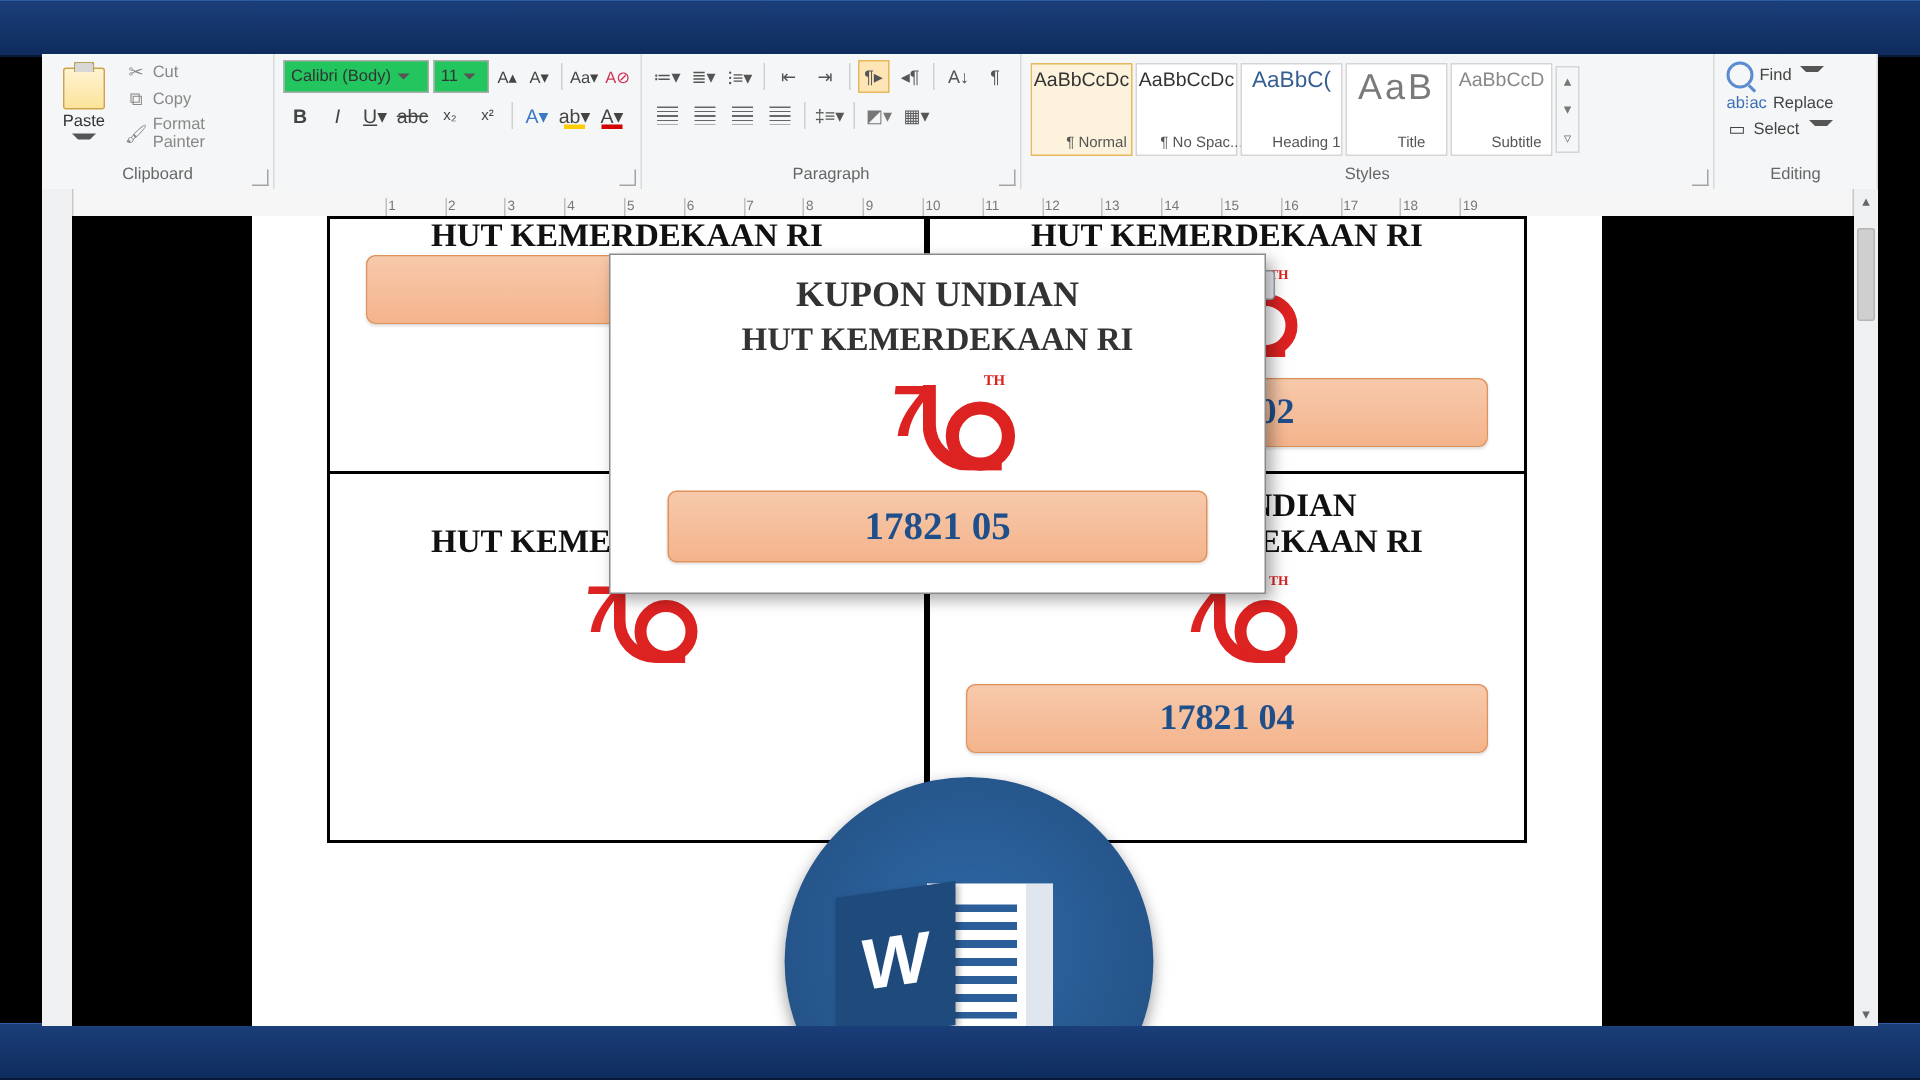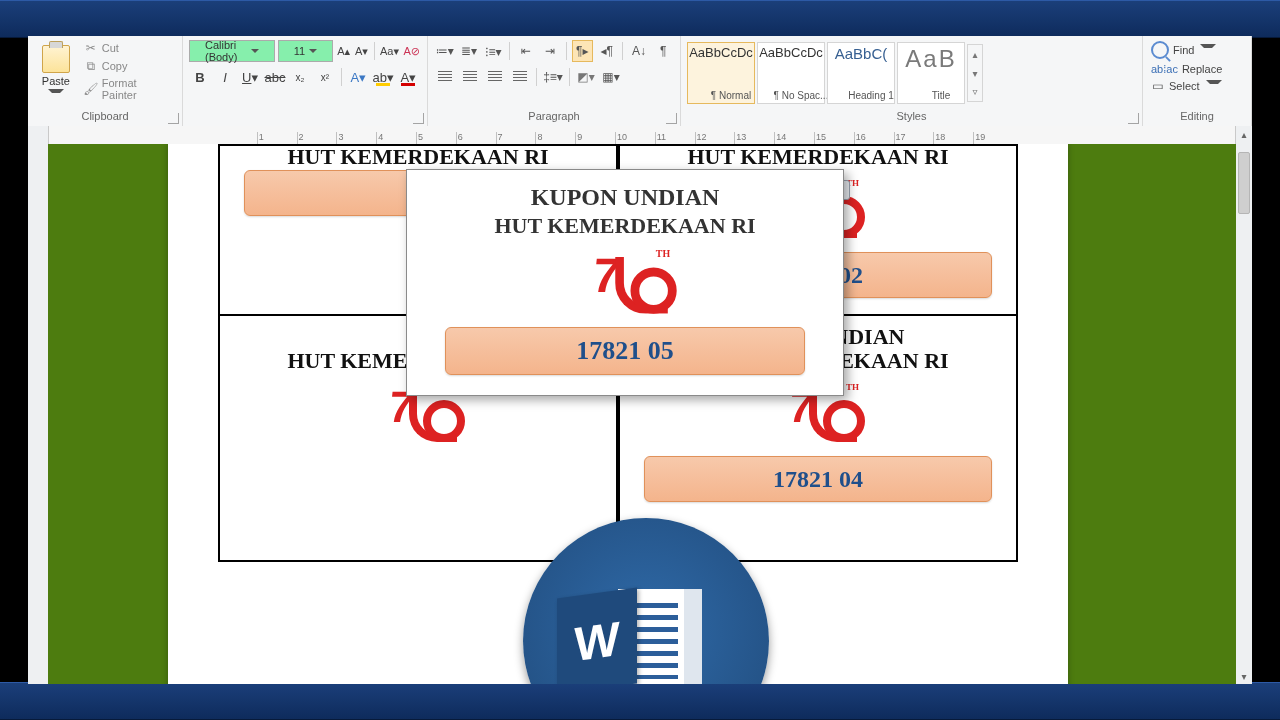--- a/index.html
+++ b/index.html
@@ -20,21 +20,21 @@
   .paste .ic{width:26px;height:26px;border:1px solid #d0a54a;background:linear-gradient(#fff3d2,#fce39a);position:relative;border-radius:2px;}
   .paste .ic::before{content:"";position:absolute;top:-5px;left:6px;width:12px;height:6px;border:1px solid #bda05a;border-bottom:none;background:#d7d7d7;border-radius:2px 2px 0 0;}
   .paste .tx{font-size:11px;} .drop{width:8px;height:8px;border-left:4px solid transparent;border-right:4px solid transparent;border-top:4px solid #555;}
   .clip-side{display:flex;flex-direction:column;gap:2px;font-size:11px;color:#888;}
   .clip-side .row{display:flex;align-items:center;gap:4px;padding:1px 2px;}
   .mini-ic{width:14px;height:14px;display:inline-flex;align-items:center;justify-content:center;font-size:12px;}
   
   .font{width:232px;}
   .font-body{display:flex;flex-direction:column;gap:4px;height:66px;}
   .frow{display:flex;align-items:center;gap:3px;}
-  .combo{height:20px;border:1px solid #ababab;background:#86efac;display:flex;align-items:center;padding:0 15px;font-size:11px;}
+  .combo{height:20px;border:1px solid #ababab;background:#22c55e;display:flex;align-items:center;padding:0 4px;font-size:11px;}
   .combo .dd{margin-left:4px;border-left:4px solid transparent;border-right:4px solid transparent;border-top:4px solid #555;}
   .fname{width:96px;} .fsize{width:30px;}
   .btn{width:20px;height:20px;display:inline-flex;align-items:center;justify-content:center;border:1px solid transparent;font-size:13px;color:#444;cursor:default;}
   .btn.sm{width:18px;height:18px;font-size:11px;}
   .strike{text-decoration:line-through;}
   .sub{font-size:10px;} .sup{font-size:10px;}
   .swA{position:relative;} .swA::after{content:"";position:absolute;bottom:1px;left:3px;right:3px;height:3px;background:#ffcc00;}
   .swF{position:relative;} .swF::after{content:"";position:absolute;bottom:1px;left:3px;right:3px;height:3px;background:#d40000;}
   
   .para{width:240px;}
@@ -66,21 +66,21 @@
   
   .ruler-v{position:absolute;left:0;top:90px;bottom:0;width:20px;background:#eef0f2;border-right:1px solid #c9c9c9;}
   .ruler-h{position:absolute;left:20px;right:16px;top:90px;height:18px;background:#f6f6f6;border-bottom:1px solid #c9c9c9;display:flex;align-items:flex-end;padding-left:170px;overflow:hidden;}
   .ruler-h .t{width:37.8px;font-size:9px;color:#777;border-left:1px solid #c0c0c0;text-align:left;padding-left:1px;height:12px;}
   .ruler-h .t:first-child{border:none;}
   .ruler-corner{position:absolute;left:0;top:90px;width:20px;height:18px;background:#eef0f2;border-right:1px solid #c9c9c9;border-bottom:1px solid #c9c9c9;font-size:9px;color:#888;display:flex;align-items:center;justify-content:center;}
   .scroll-v{position:absolute;right:0;top:90px;bottom:0;width:16px;background:#eef0f2;border-left:1px solid #c9c9c9;}
   .scroll-v .up,.scroll-v .dn{height:16px;display:flex;align-items:center;justify-content:center;color:#666;font-size:10px;}
   .scroll-v .track{position:absolute;top:16px;bottom:16px;left:2px;right:2px;}
   .scroll-v .thumb{position:absolute;top:10px;height:60px;left:0;right:0;background:#cfcfcf;border:1px solid #b5b5b5;border-radius:2px;}
-  .docarea{position:absolute;left:20px;right:16px;top:108px;bottom:0;background:#4d7c0f;overflow:hidden;}
+  .docarea{position:absolute;left:20px;right:16px;top:108px;bottom:0;background:#000000;overflow:hidden;}
   .page{position:absolute;left:120px;top:0;width:900px;height:900px;background:#fff;box-shadow:0 0 6px rgba(0,0,0,.3);}
   
   .tbl{position:absolute;left:50px;top:0;width:800px;}
   .trow{display:flex;}
   .cell{width:400px;border:2px solid #000;padding:8px 14px 16px;box-sizing:border-box;text-align:center;font-family:"Times New Roman",serif;}
   .toprow .cell{border-bottom:none;padding-top:0;}
   .botrow .cell{height:248px;}
   .cell .h1{font-weight:bold;font-size:22px;color:#111;}
   .cell .h2{font-weight:bold;font-size:22px;color:#111;margin-top:-2px;}
   .logo{margin:10px auto 12px;width:70px;height:60px;position:relative;}
@@ -234,20 +234,24 @@
               <span class="samp">AaBbCcDc</span>
               <span class="nm">¶ No Spac...</span>
             </div>
           <div class="style h1">
               <span class="samp">AaBbC(</span>
               <span class="nm">Heading 1</span>
             </div>
           <div class="style tt">
               <span class="samp">AaB</span>
               <span class="nm">Title</span>
+            </div>
+          <div class="style st">
+              <span class="samp">AaBbCcD</span>
+              <span class="nm">Subtitle</span>
             </div>
           <div class="gal-more">
               <div>▴</div>
               <div>▾</div>
               <div>▿</div>
             </div>
         </div>
         <div class="lbl">Styles</div>
         <div class="dlg"></div>
       </div>

